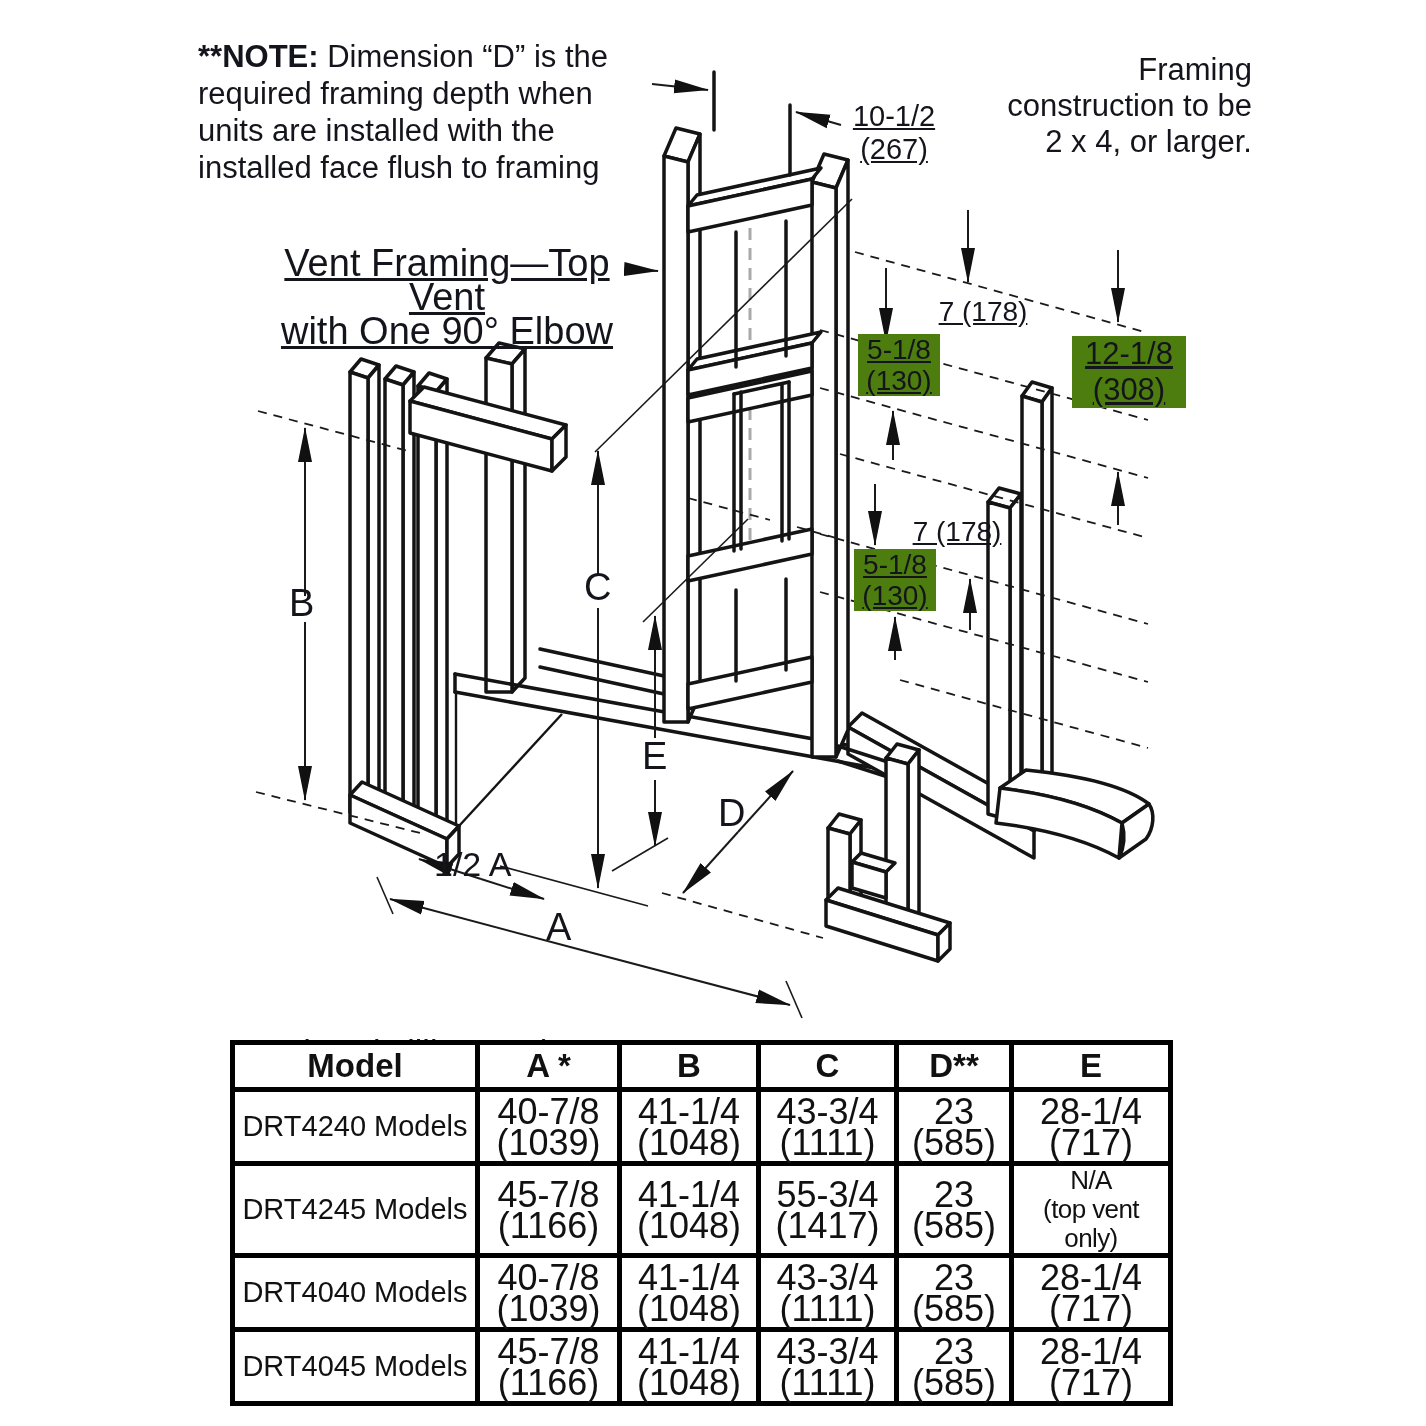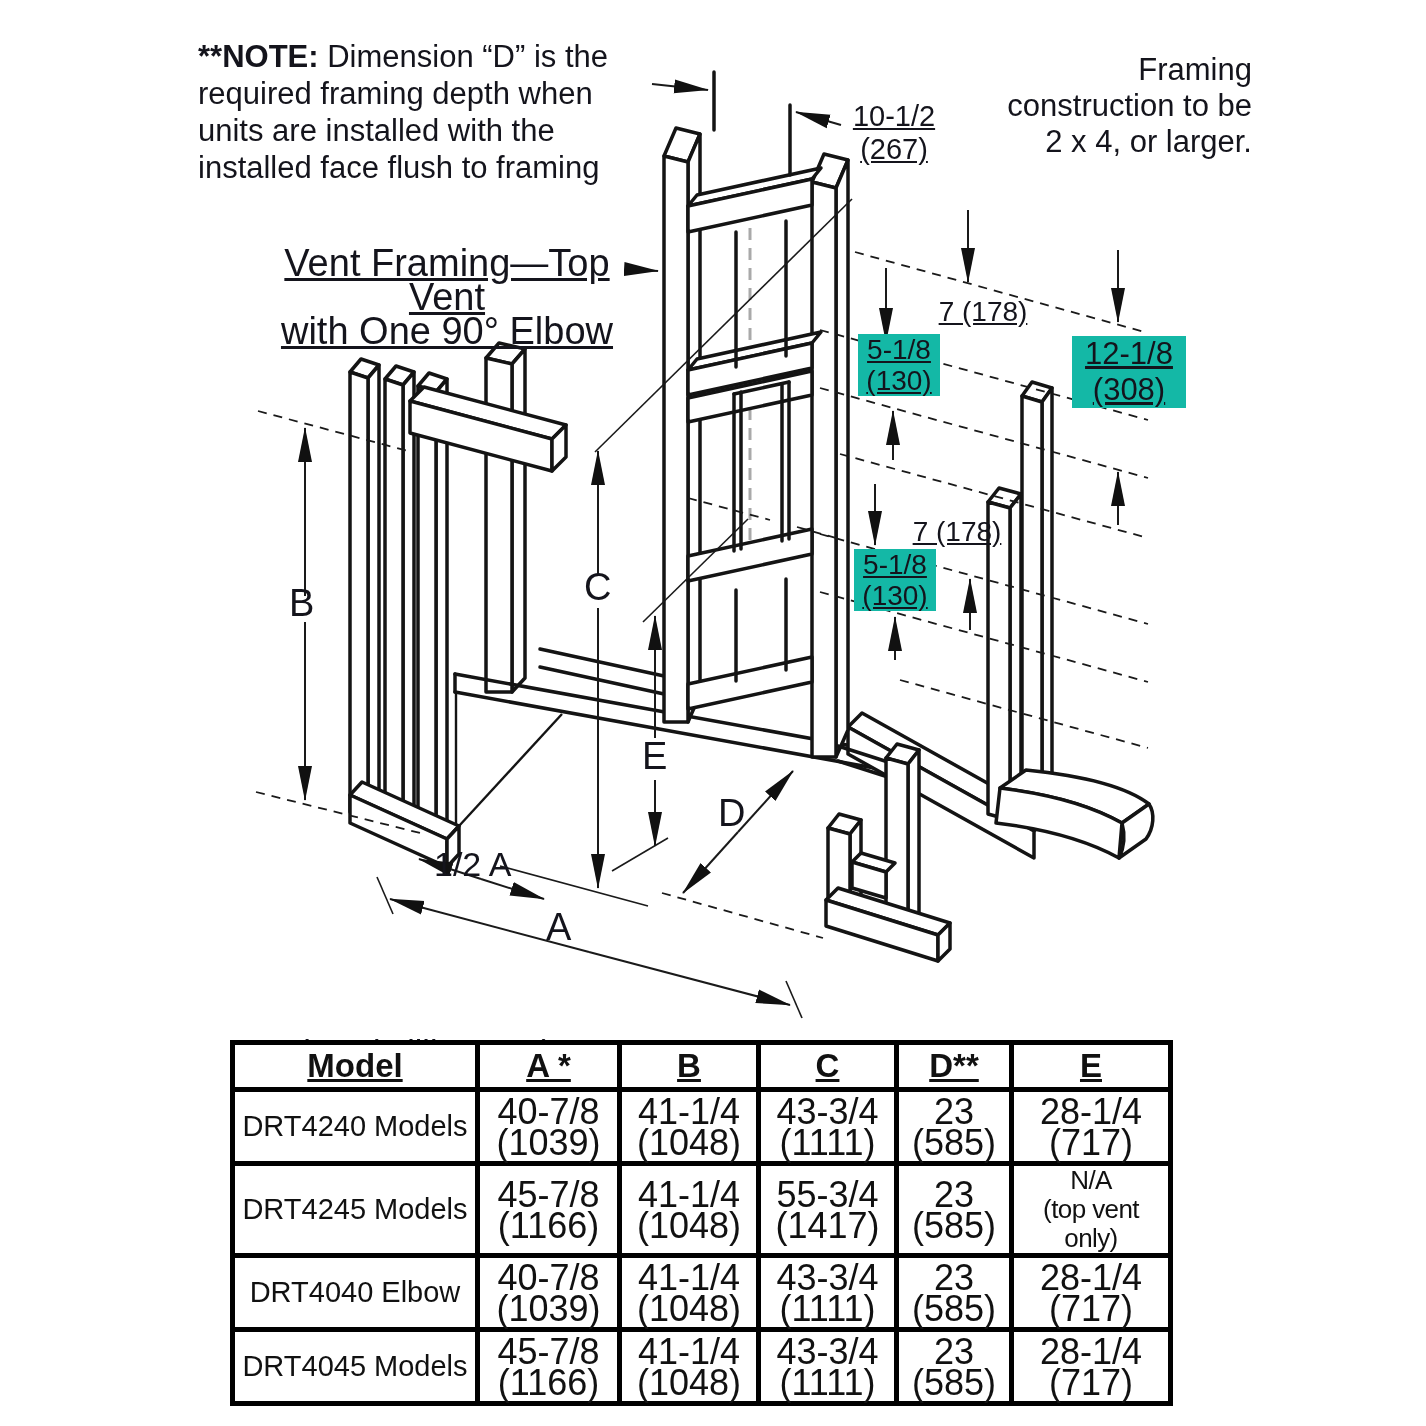--- a/index.html
+++ b/index.html
@@ -2,35 +2,35 @@
 <html><head>
 <meta charset="utf-8">
 <style>
   html,body{margin:0;padding:0;background:#fff;}
   .page{position:relative;width:1426px;height:1426px;background:#fff;overflow:hidden;
         font-family:"Liberation Sans",sans-serif;color:#14141c;}
   .page svg{position:absolute;left:0;top:0;}
   .lbl{position:absolute;color:#14141c;}
   .c{text-align:center;text-decoration:underline;}
   .pre{white-space:pre-line;}
-  .bg{background:#14b8a6;padding:0 3px;}
+  .bg{background:#4d7c0f;padding:0 3px;}
   
   .lum{fill:#fff;stroke:#141414;stroke-width:3.5;stroke-linejoin:round;}
   .ln{stroke:#141414;stroke-width:3.5;fill:none;stroke-linecap:round;}
   .ln2{stroke:#141414;stroke-width:2.4;fill:none;}
   .thin{stroke:#1a1a1a;stroke-width:1.6;fill:none;}
   .dim{stroke:#1a1a1a;stroke-width:2;fill:none;}
   .dash{stroke:#1a1a1a;stroke-width:1.8;stroke-dasharray:9 7;fill:none;}
   .pipe{stroke:#a9a9a9;stroke-width:3;stroke-dasharray:12 8;fill:none;}
   
   .dimtable{position:absolute;left:230px;top:1040px;width:938px;border-collapse:collapse;
             table-layout:fixed;background:#fff;}
   .dimtable th,.dimtable td{border:5px solid #000;text-align:center;vertical-align:middle;
             padding:0;color:#111;}
-  .dimtable th{height:42px;font-size:33px;font-weight:bold;text-decoration:underline;}
+  .dimtable th{height:42px;font-size:33px;font-weight:bold;}
   .dimtable td{height:69px;font-size:36px;line-height:31px;}
   .dimtable td.model{font-size:29px;}
   .dimtable td.tight{font-size:26px;line-height:29px;letter-spacing:-0.6px;}
   .note-text{font-size:31px;line-height:37px;}
   .fr-note{font-size:31px;line-height:36px;text-align:right;}
   .big-letter{font-size:38px;}
 </style>
 </head>
 <body>
 
@@ -264,21 +264,21 @@
     <td class="pre">41-1/4
 (1048)</td>
     <td class="pre">55-3/4
 (1417)</td>
     <td class="pre">23
 (585)</td>
     <td class="pre tight">N/A
 (top vent only)</td>
   </tr>
   <tr>
-    <td class="model">DRT4040 Elbow</td>
+    <td class="model">DRT4040 Models</td>
     <td class="pre">40-7/8
 (1039)</td>
     <td class="pre">41-1/4
 (1048)</td>
     <td class="pre">43-3/4
 (1111)</td>
     <td class="pre">23
 (585)</td>
     <td class="pre">28-1/4
 (717)</td>

